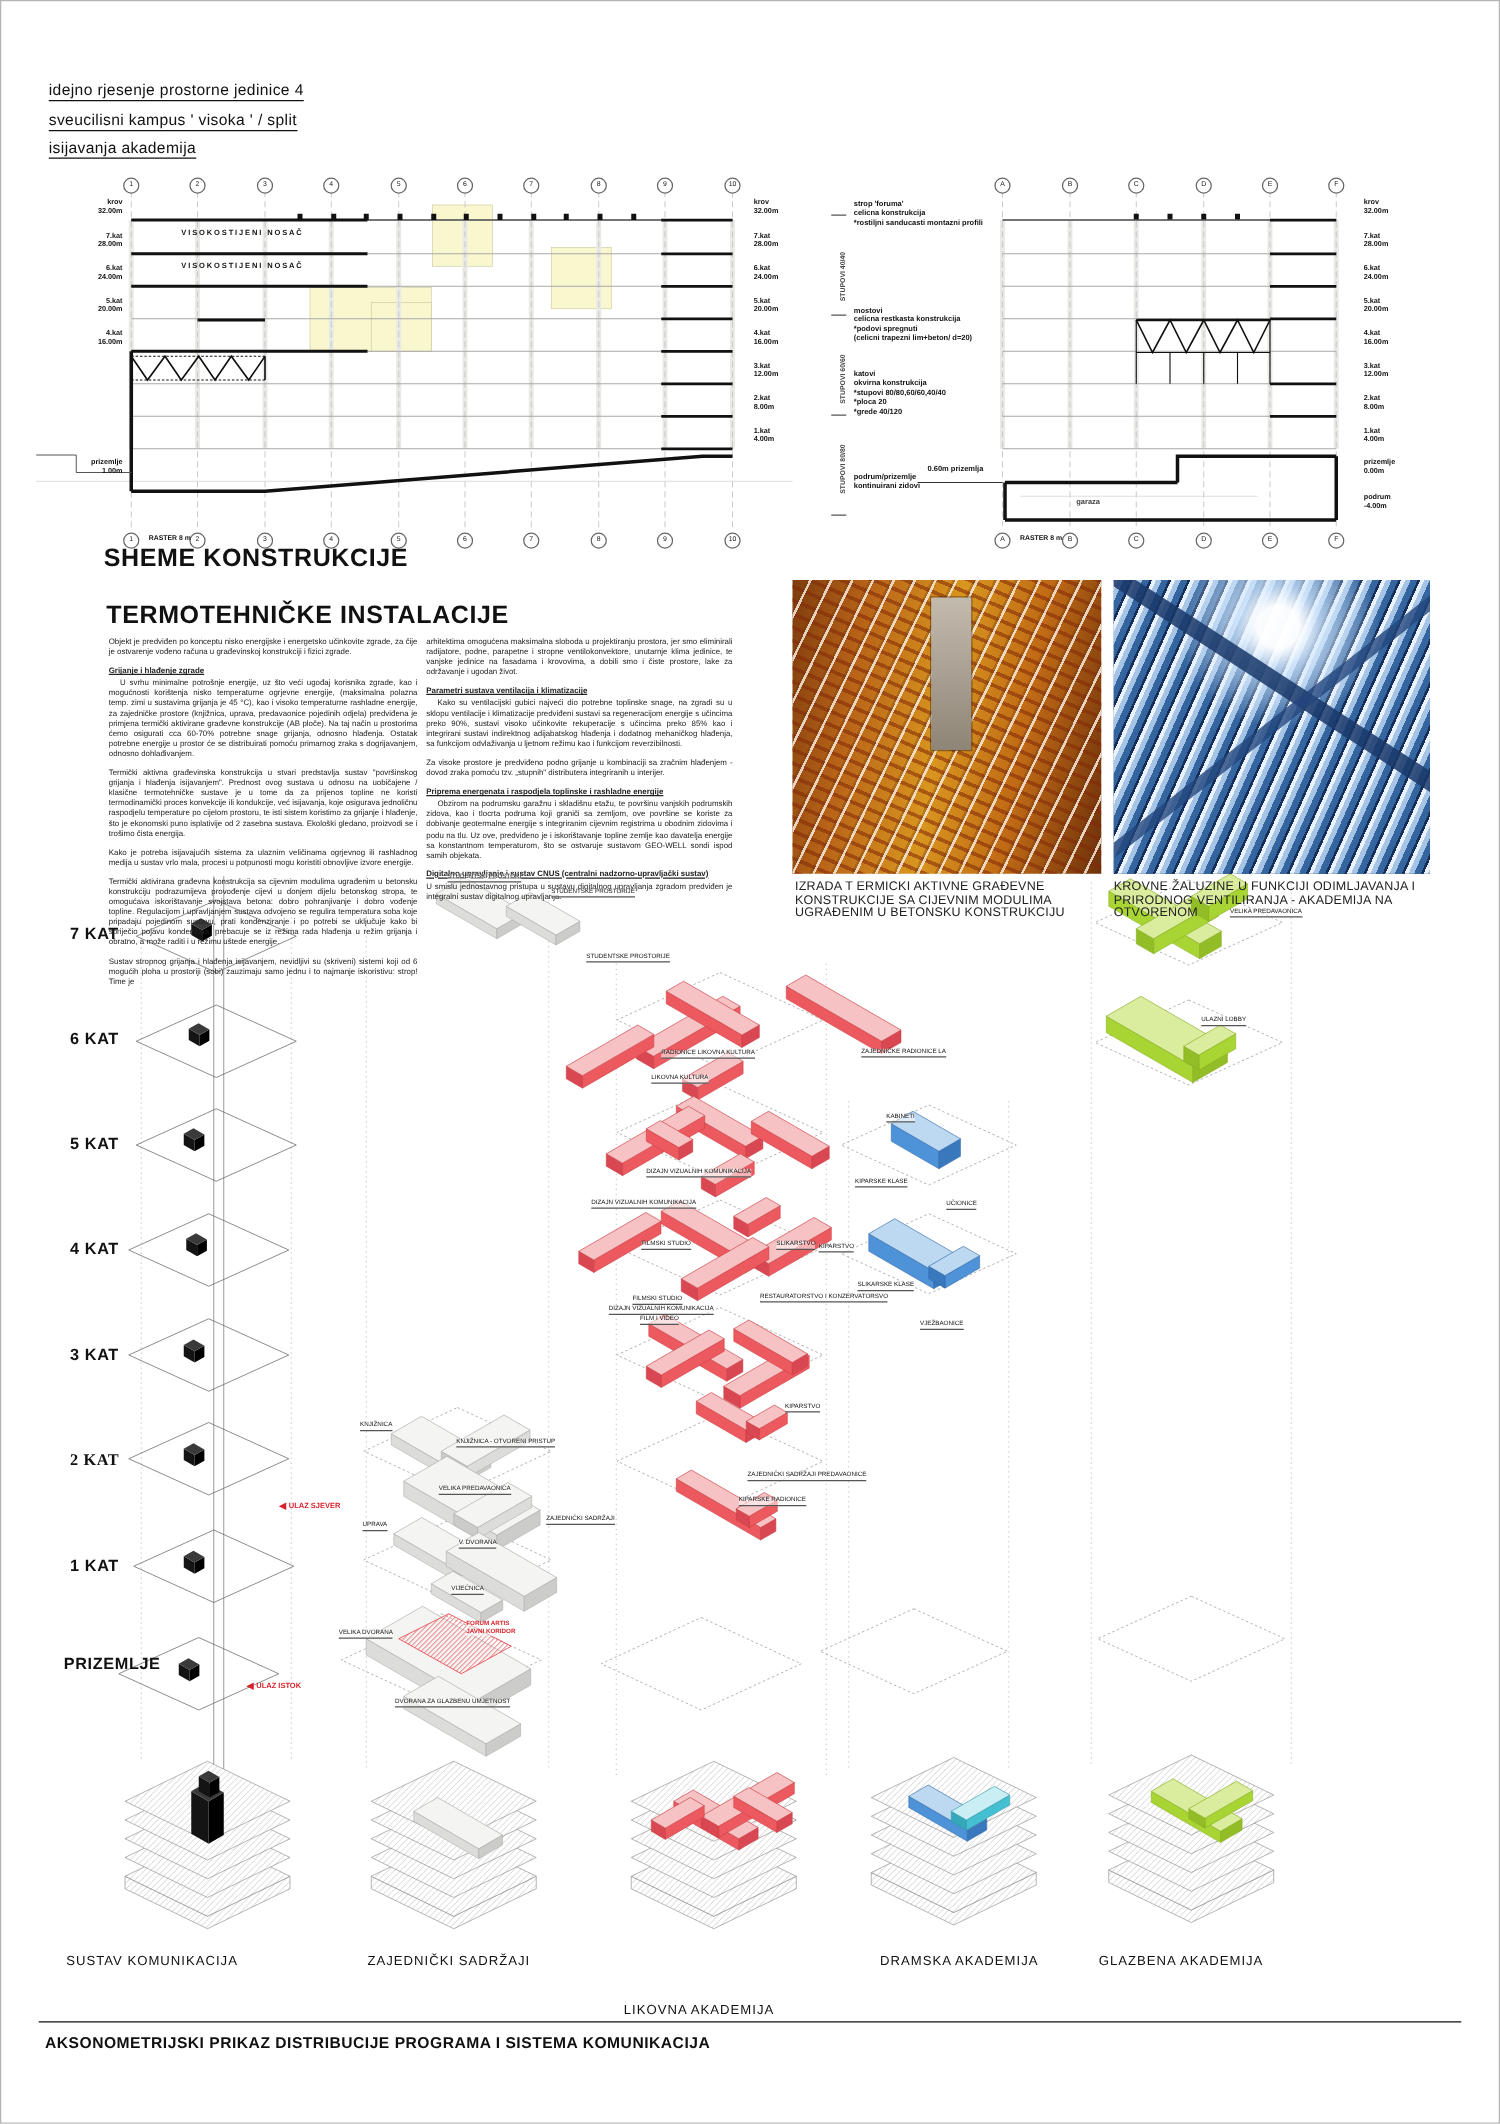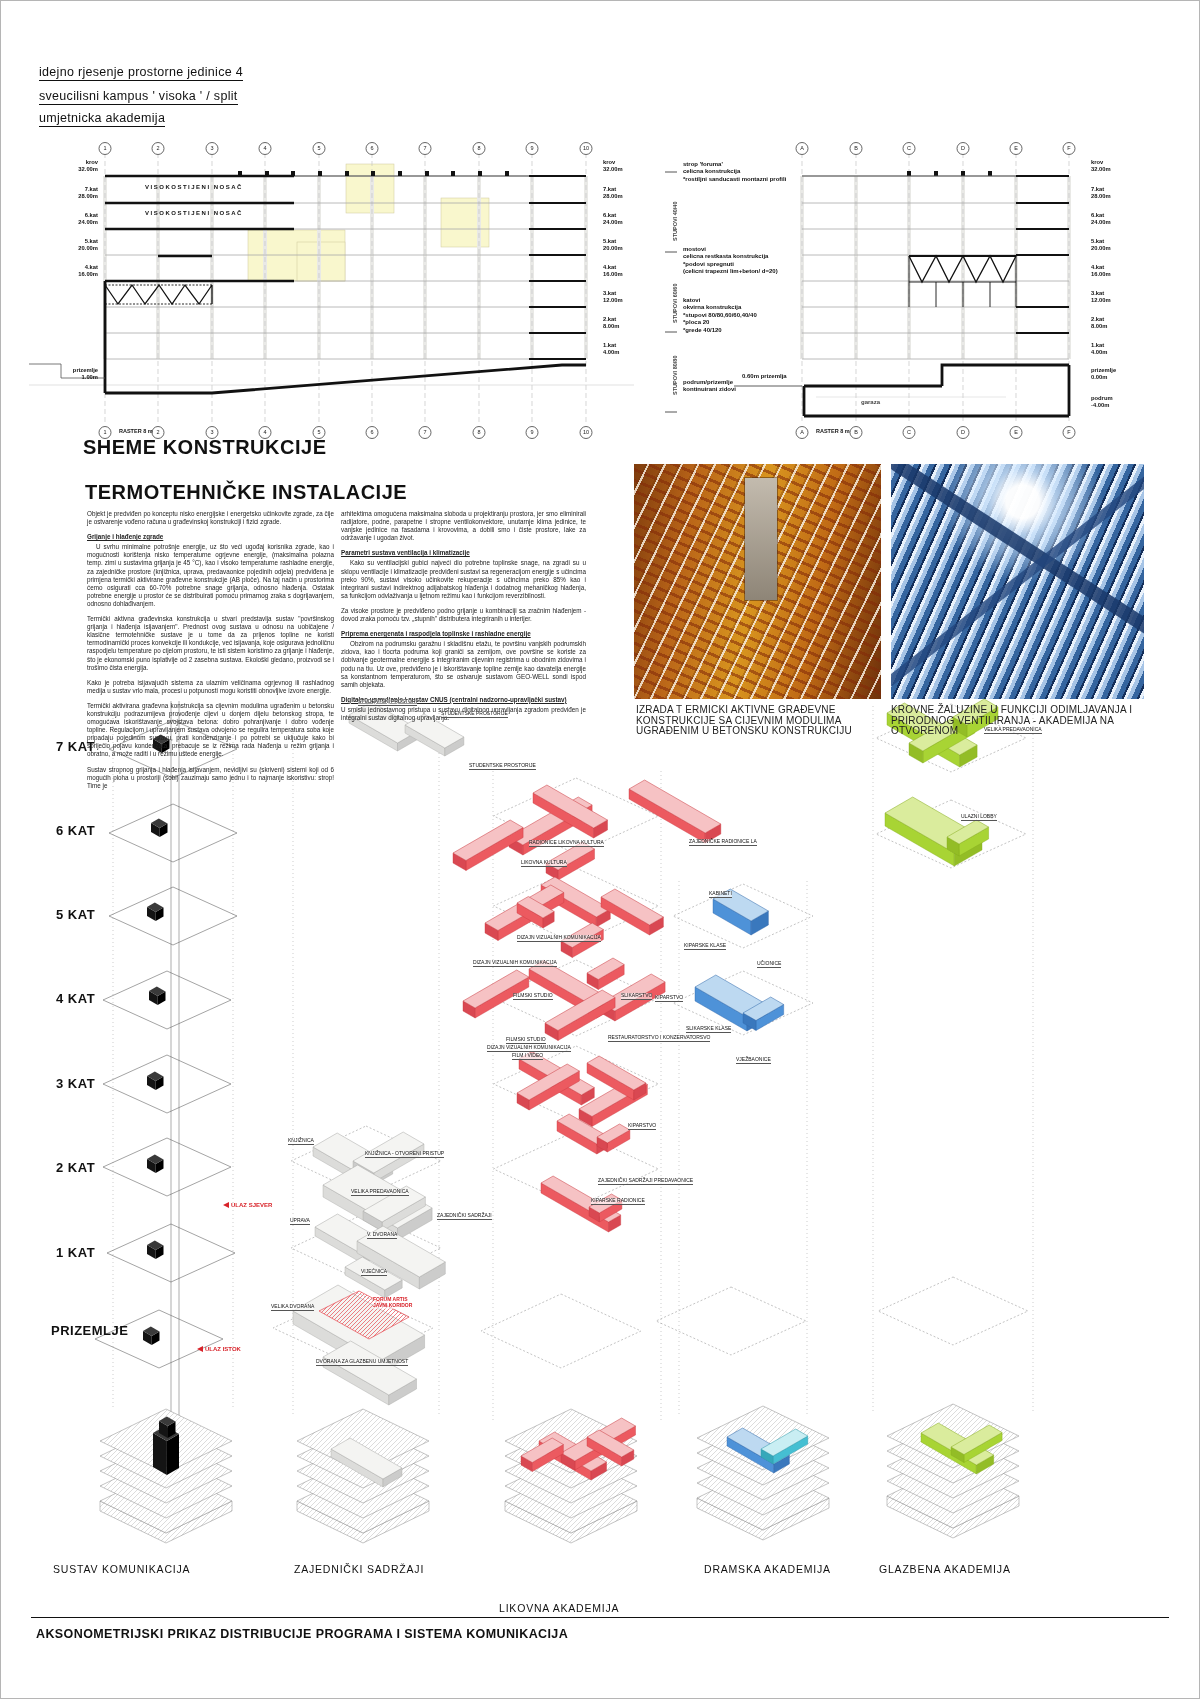--- a/index.html
+++ b/index.html
@@ -374,21 +374,21 @@
         <polygon fill="#93bd26" stroke="#84ab1d" stroke-width="0.4" points="963.0,1453.5 950.0,1446.0 950.0,1454.0 963.0,1461.5"></polygon>
         <polygon fill="#daec9d" stroke="#84ab1d" stroke-width="0.5" points="950.0,1446.0 988.1,1424.0 1001.1,1431.5 963.0,1453.5"></polygon>
         <polygon fill="url(#redhatch)" stroke="#e8484f" stroke-width="0.7" points="318.0,1310.0 368.0,1338.0 408.0,1316.0 358.0,1290.0"></polygon>
       </g>
   </svg>
 
   <div class="overlay">
 
     <div class="hdr-sub" style="top:64px">idejno rjesenje prostorne jedinice 4</div>
     <div class="hdr-sub" style="top:88px">sveucilisni  kampus ' visoka '  / split</div>
-    <div class="hdr-sub" style="top:110px">umjetnicka akademija</div>
+    <div class="hdr-sub" style="top:110px">isijavanja akademija</div>
 
     <span class="bub" style="left: 104px; top: 141px;">1</span>
       <span class="bub" style="left: 157px; top: 141px;">2</span>
       <span class="bub" style="left: 211px; top: 141px;">3</span>
       <span class="bub" style="left: 264px; top: 141px;">4</span>
       <span class="bub" style="left: 318px; top: 141px;">5</span>
       <span class="bub" style="left: 371px; top: 141px;">6</span>
       <span class="bub" style="left: 424px; top: 141px;">7</span>
       <span class="bub" style="left: 478px; top: 141px;">8</span>
       <span class="bub" style="left: 531px; top: 141px;">9</span>
@@ -513,21 +513,21 @@
     <div class="photo photo1"></div>
     <div class="photo photo2"></div>
     <div class="pcap" style="left:635px;width:252px">IZRADA T ERMICKI AKTIVNE GRAĐEVNE KONSTRUKCIJE SA CIJEVNIM MODULIMA UGRAĐENIM U BETONSKU KONSTRUKCIJU</div>
     <div class="pcap" style="left:890px;width:262px">KROVNE ŽALUZINE U FUNKCIJI ODIMLJAVANJA I PRIRODNOG VENTILIRANJA - AKADEMIJA NA OTVORENOM</div>
 
     <span class="krow" style="left: 55px; top: 738px;">7 KAT</span>
       <span class="krow" style="left: 55px; top: 822px;">6 KAT</span>
       <span class="krow" style="left: 55px; top: 906px; text-align: center;">5 KAT</span>
       <span class="krow" style="left: 55px; top: 990px;">4 KAT</span>
       <span class="krow" style="left: 55px; top: 1075px;">3 KAT</span>
-      <span class="krow" style="left: 55px; top: 1159px;">2 KAT</span>
+      <span class="krow" style="left: 55px; top: 1159px; font-family: Liberation Serif, serif;">2 KAT</span>
       <span class="krow" style="left: 55px; top: 1244px;">1 KAT</span>
       <span class="krow" style="left: 50px; top: 1322px;">PRIZEMLJE</span>
     <span class="axl" style="left: 357px; top: 698px;">STUDENTSKI PROSTORI</span>
       <span class="axl" style="left: 440px; top: 710px;">STUDENTSKE PROSTORIJE</span>
       <span class="axl" style="left: 468px; top: 762px;">STUDENTSKE PROSTORIJE</span>
       <span class="axl" style="left: 528px; top: 839px;">RADIONICE LIKOVNA KULTURA</span>
       <span class="axl" style="left: 688px; top: 838px;">ZAJEDNIČKE RADIONICE LA</span>
       <span class="axl" style="left: 520px; top: 859px;">LIKOVNA KULTURA</span>
       <span class="axl" style="left: 516px; top: 934px;">DIZAJN VIZUALNIH KOMUNIKACIJA</span>
       <span class="axl" style="left: 683px; top: 942px;">KIPARSKE KLASE</span>

